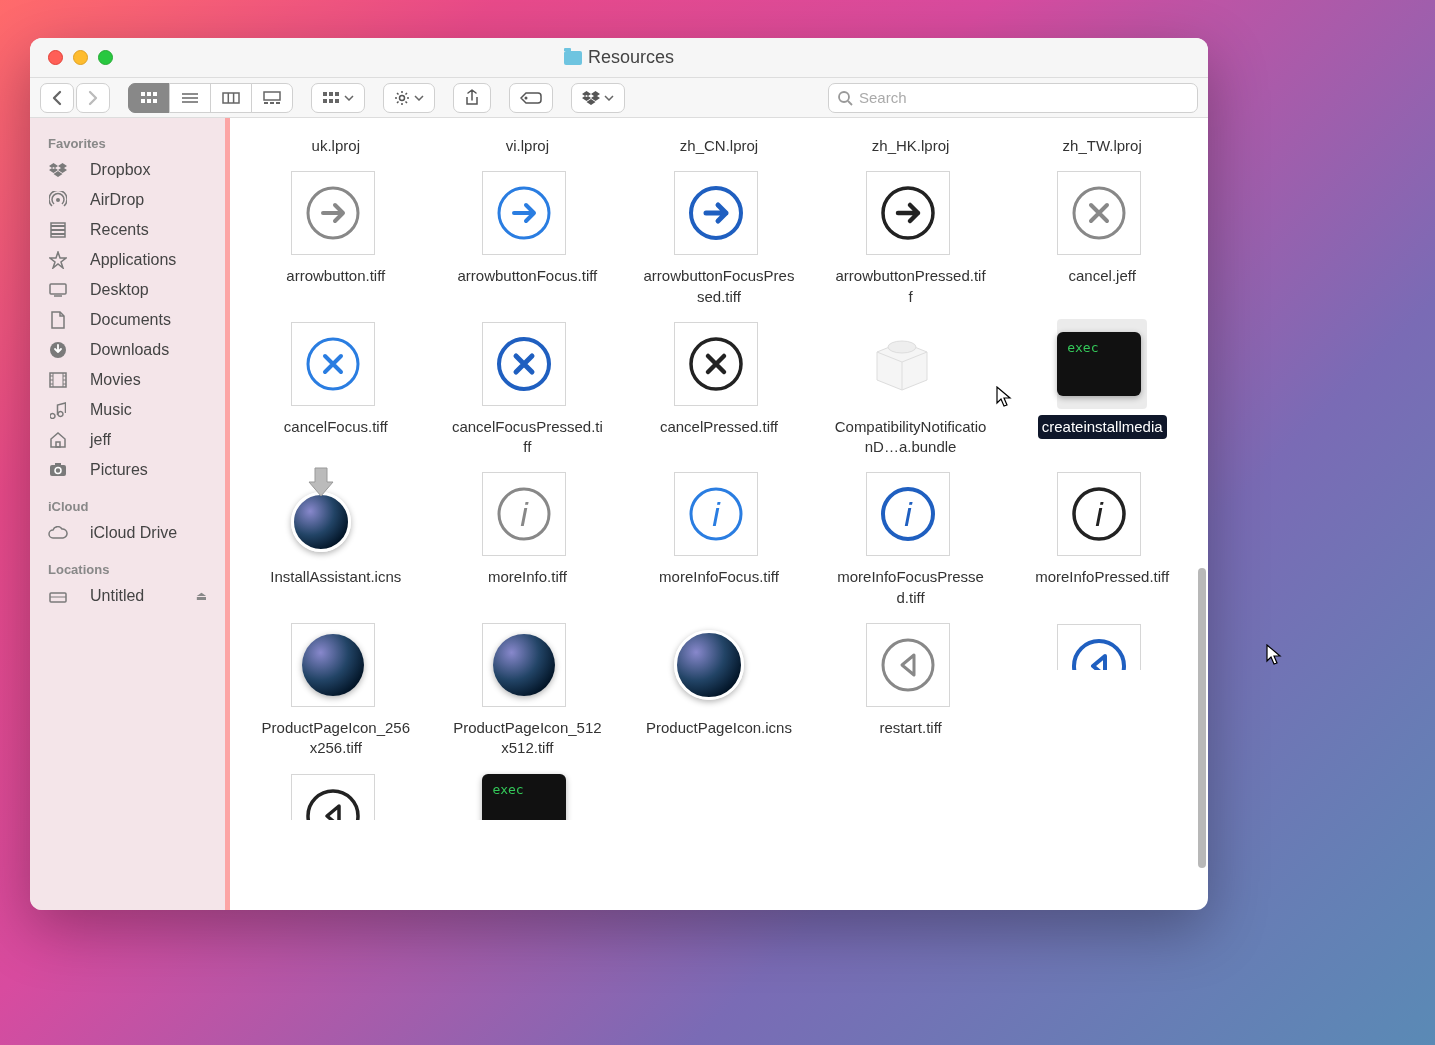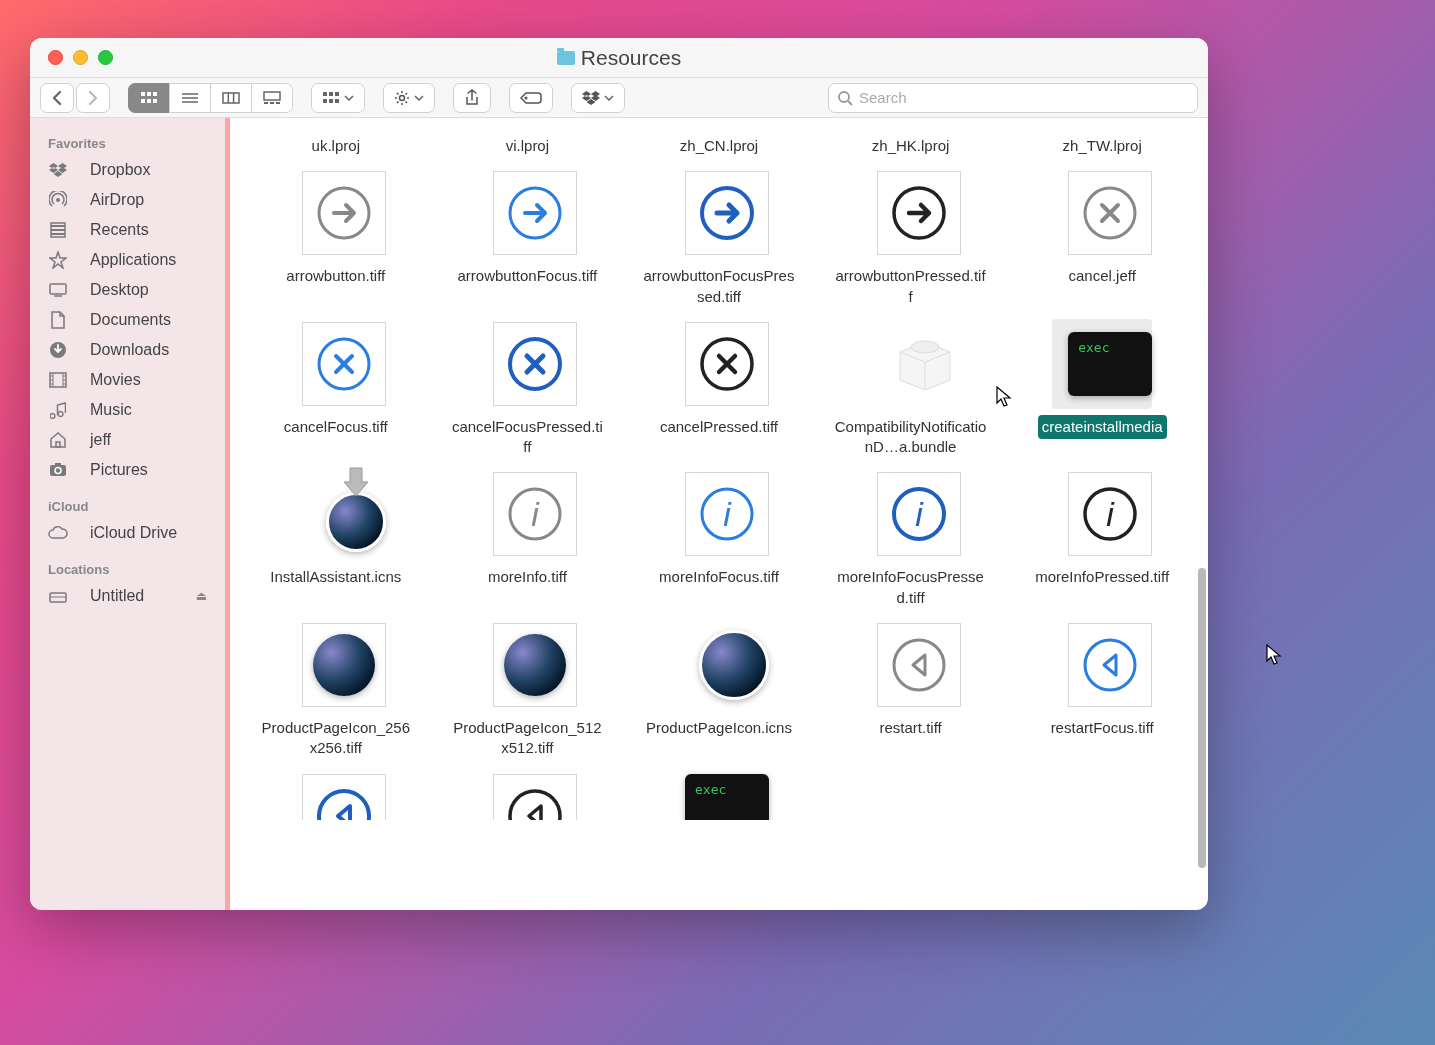--- a/index.html
+++ b/index.html
@@ -37,21 +37,21 @@
     position: absolute;
     left: 18px;
     top: 12px;
     display: flex;
     gap: 10px;
   }
   .tl { width: 15px; height: 15px; border-radius: 50%; }
   .tl-close { background: #ff5f57; border: 0.5px solid #e24238; }
   .tl-min { background: #febc2e; border: 0.5px solid #dfa023; }
   .tl-max { background: #28c840; border: 0.5px solid #27aa35; }
-  .titlebar-center { display: flex; align-items: center; gap: 6px; font-size: 21px; color: #444; font-weight: 500; justify-content: flex-end;}
+  .titlebar-center { display: flex; align-items: center; gap: 6px; font-size: 18px; color: #444; font-weight: 500; justify-content: flex-end;}
   .folder-mini { width: 18px; height: 14px; background: #6ec4e0; border-radius: 2px; position: relative; }
   .folder-mini::before { content: ''; position: absolute; top: -3px; left: 0; width: 7px; height: 3px; background: #6ec4e0; border-radius: 1px 1px 0 0; }
 
   .toolbar {
     height: 40px;
     background: #f7f7f7;
     border-bottom: 1px solid #ddd;
     display: flex;
     align-items: center;
     padding: 0 10px;
@@ -130,37 +130,37 @@
     justify-content: space-around;
     row-gap: 10px;
     column-gap: 0;
     padding-top: 0;
   }
   .file-item {
     display: flex; flex-direction: column; align-items: center;
     cursor: default;
   }
   .file-icon {
-    width: 100px; height: 90px;
-    display: flex; align-items: center; justify-content: flex-end;
+    width: 90px; height: 90px;
+    display: flex; align-items: center; justify-content: flex-start;
     margin-bottom: 6px;
     border-radius: 4px;
   }
   .file-item.selected .file-icon { background: rgba(0,0,0,0.08); }
   .file-label {
     text-align: center;
     font-size: 15px;
     color: #333;
     line-height: 1.35;
     padding: 2px 4px;
     border-radius: 4px;
     max-width: 160px;
     word-break: break-word;
   }
-  .file-item.selected .file-label { background: #0f766e; color: #fff; }
+  .file-item.selected .file-label { background: #0f172a; color: #fff; }
   .file-item.toprow { margin-top: -80px; }
   .file-item.toprow .file-icon { visibility: hidden; height: 90px;}
   .tiff-frame {
     width: 84px; height: 84px;
     background: #fff;
     border: 1px solid #d6d6d6;
     box-shadow: inset 0 0 0 4px #fff;
     display: flex; align-items: center; justify-content: center;
   }
   .bundle-ic {
@@ -664,31 +664,20 @@
             <div class="file-icon">
               <div class="tiff-frame">
                 <svg width="60" height="60" viewBox="0 0 60 60">
                   <circle cx="30" cy="30" r="25" fill="none" stroke="#888" stroke-width="3"></circle>
                   <path d="M36 20 L24 30 L36 40 Z" fill="none" stroke="#888" stroke-width="3" stroke-linejoin="round"></path>
                 </svg>
               </div>
             </div>
             <div class="file-label">restart.tiff</div>
           </div>
-          <div class="file-item">
-            <div class="file-icon">
-              <div class="tiff-frame">
-                <svg width="60" height="60" viewBox="0 0 60 60">
-                  <circle cx="30" cy="30" r="25" fill="none" stroke="#2a7de1" stroke-width="3"></circle>
-                  <path d="M36 20 L24 30 L36 40 Z" fill="none" stroke="#2a7de1" stroke-width="3" stroke-linejoin="round"></path>
-                </svg>
-              </div>
-            </div>
-            <div class="file-label">restartFocus.tiff</div>
-          </div>
           <div class="file-item" style="height: 50px; overflow: hidden;">
             <div class="file-icon" style="margin-top:4px;">
               <div class="tiff-frame">
                 <svg width="60" height="60" viewBox="0 0 60 60">
                   <circle cx="30" cy="30" r="25" fill="none" stroke="#1f5fc0" stroke-width="4"></circle>
                   <path d="M36 20 L24 30 L36 40 Z" fill="none" stroke="#1f5fc0" stroke-width="4" stroke-linejoin="round"></path>
                 </svg>
               </div>
             </div>
           </div>

